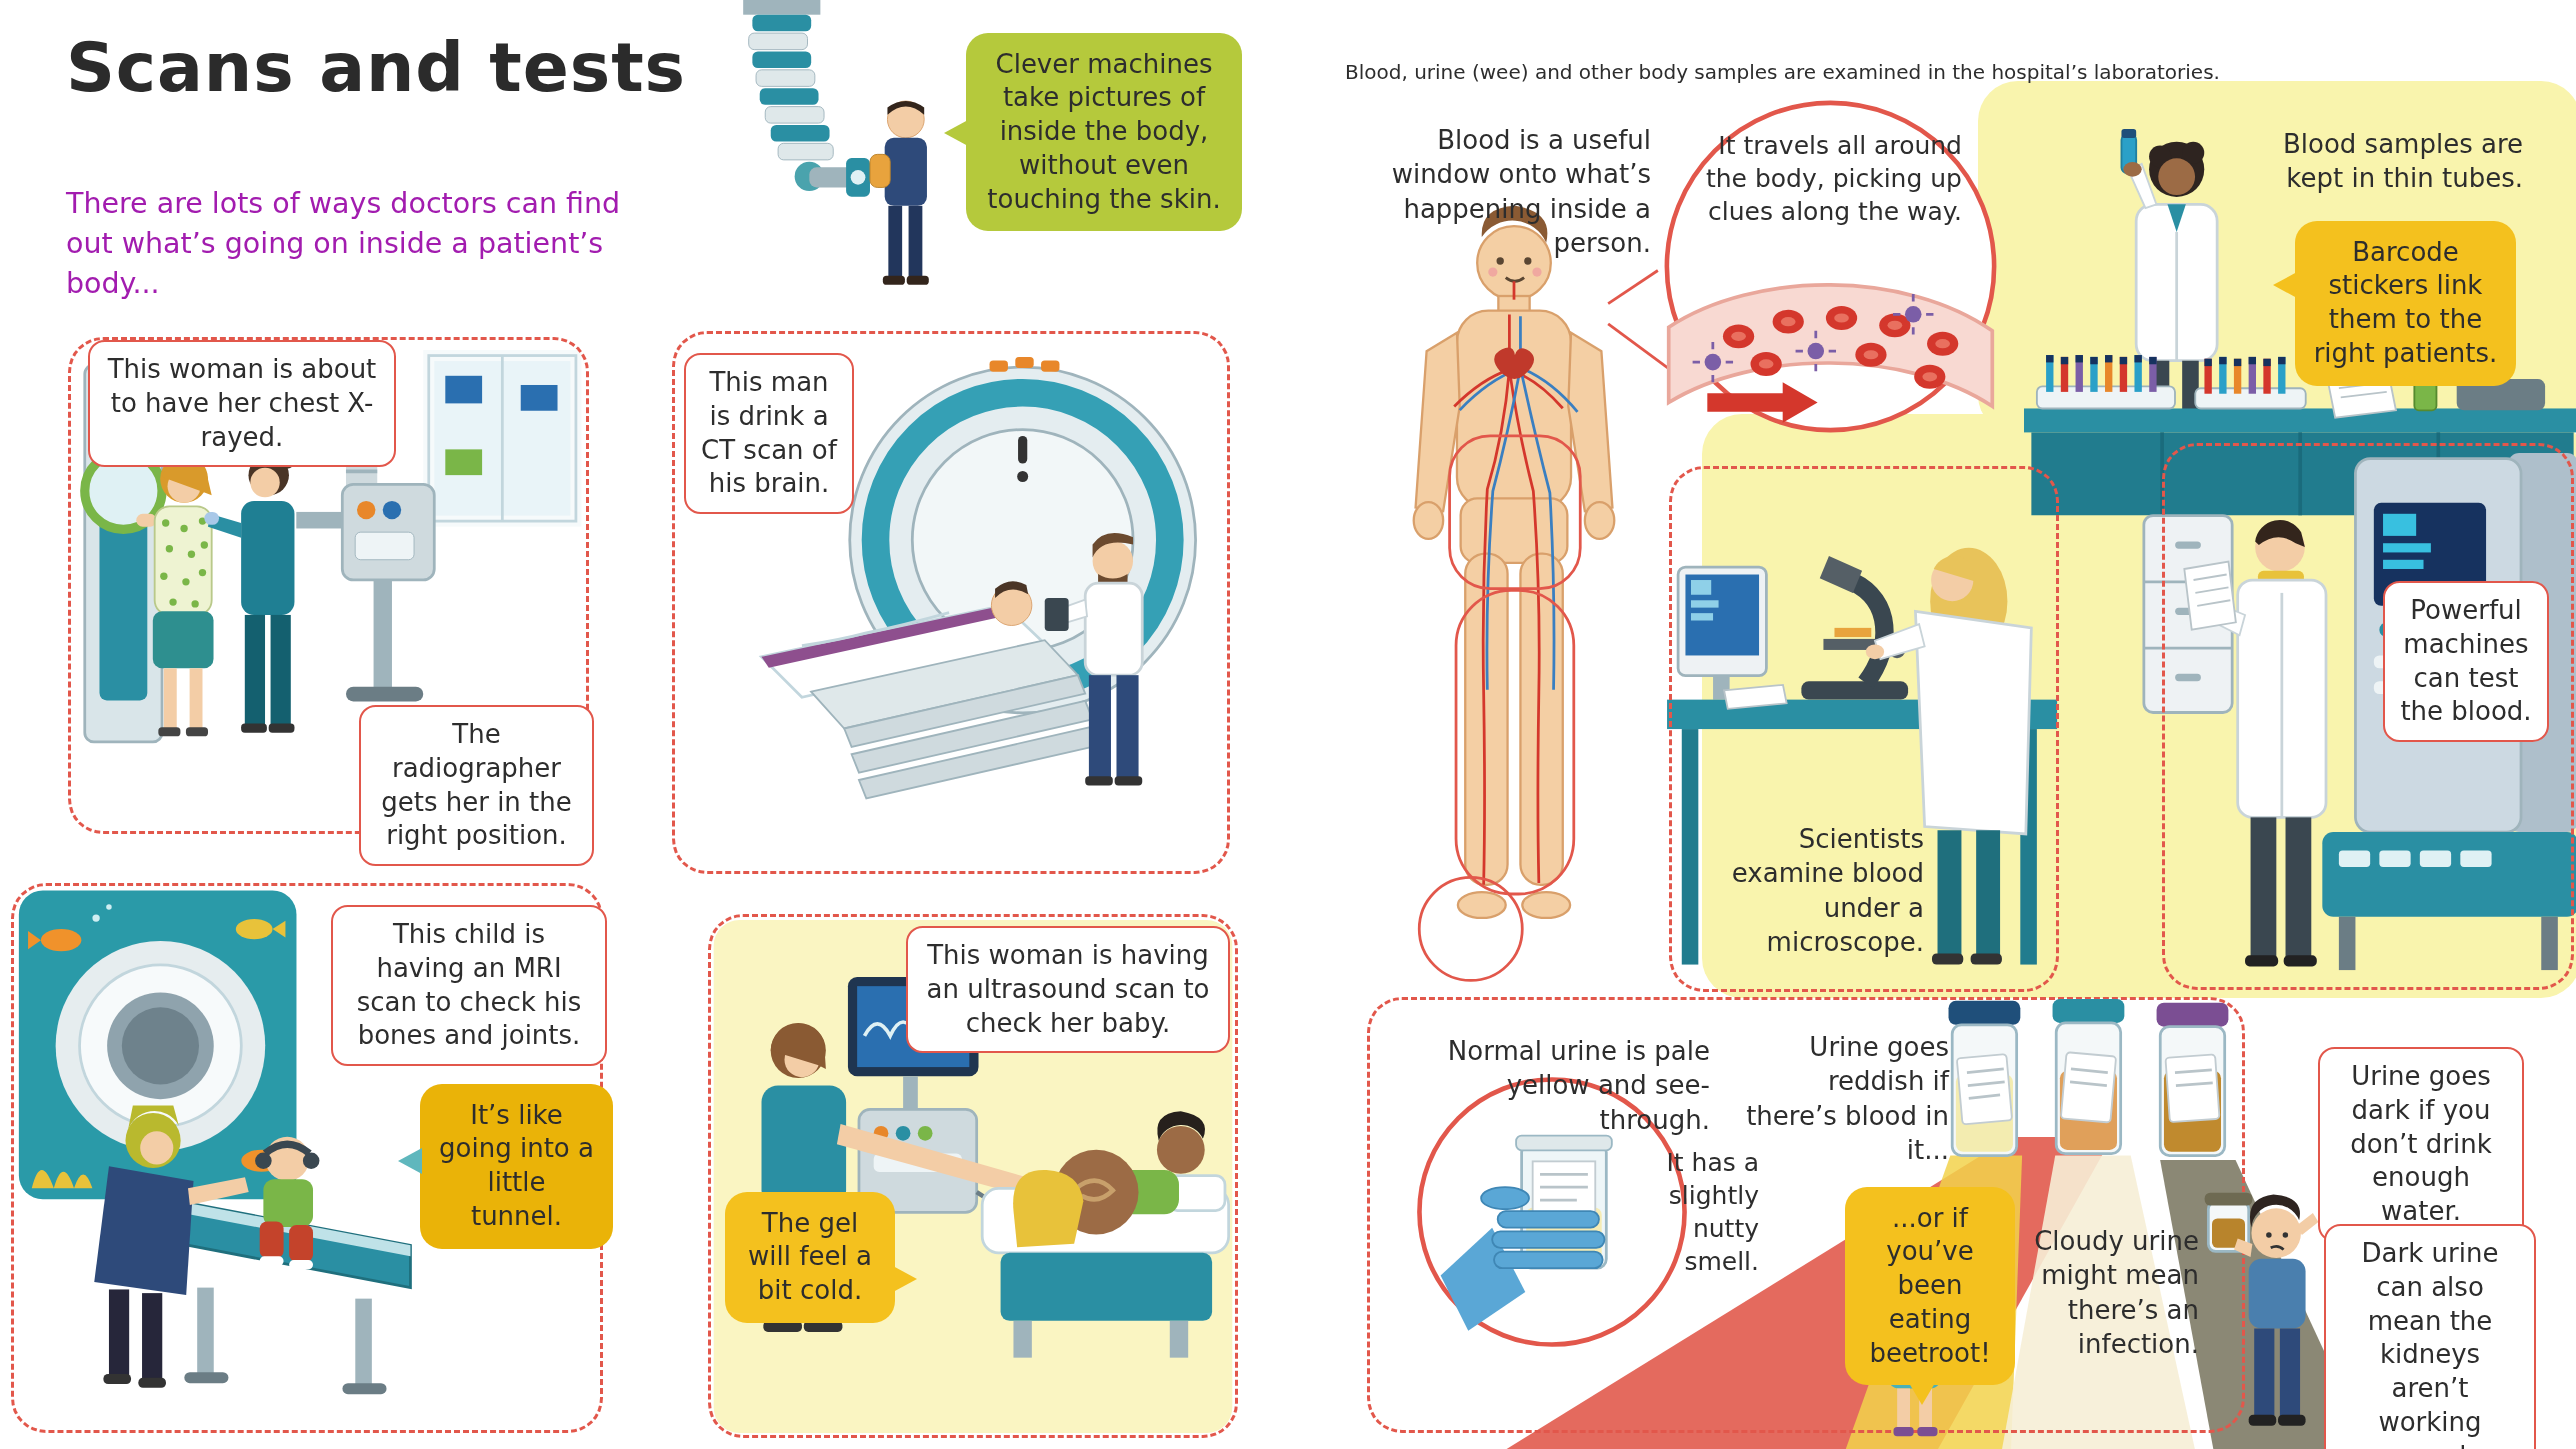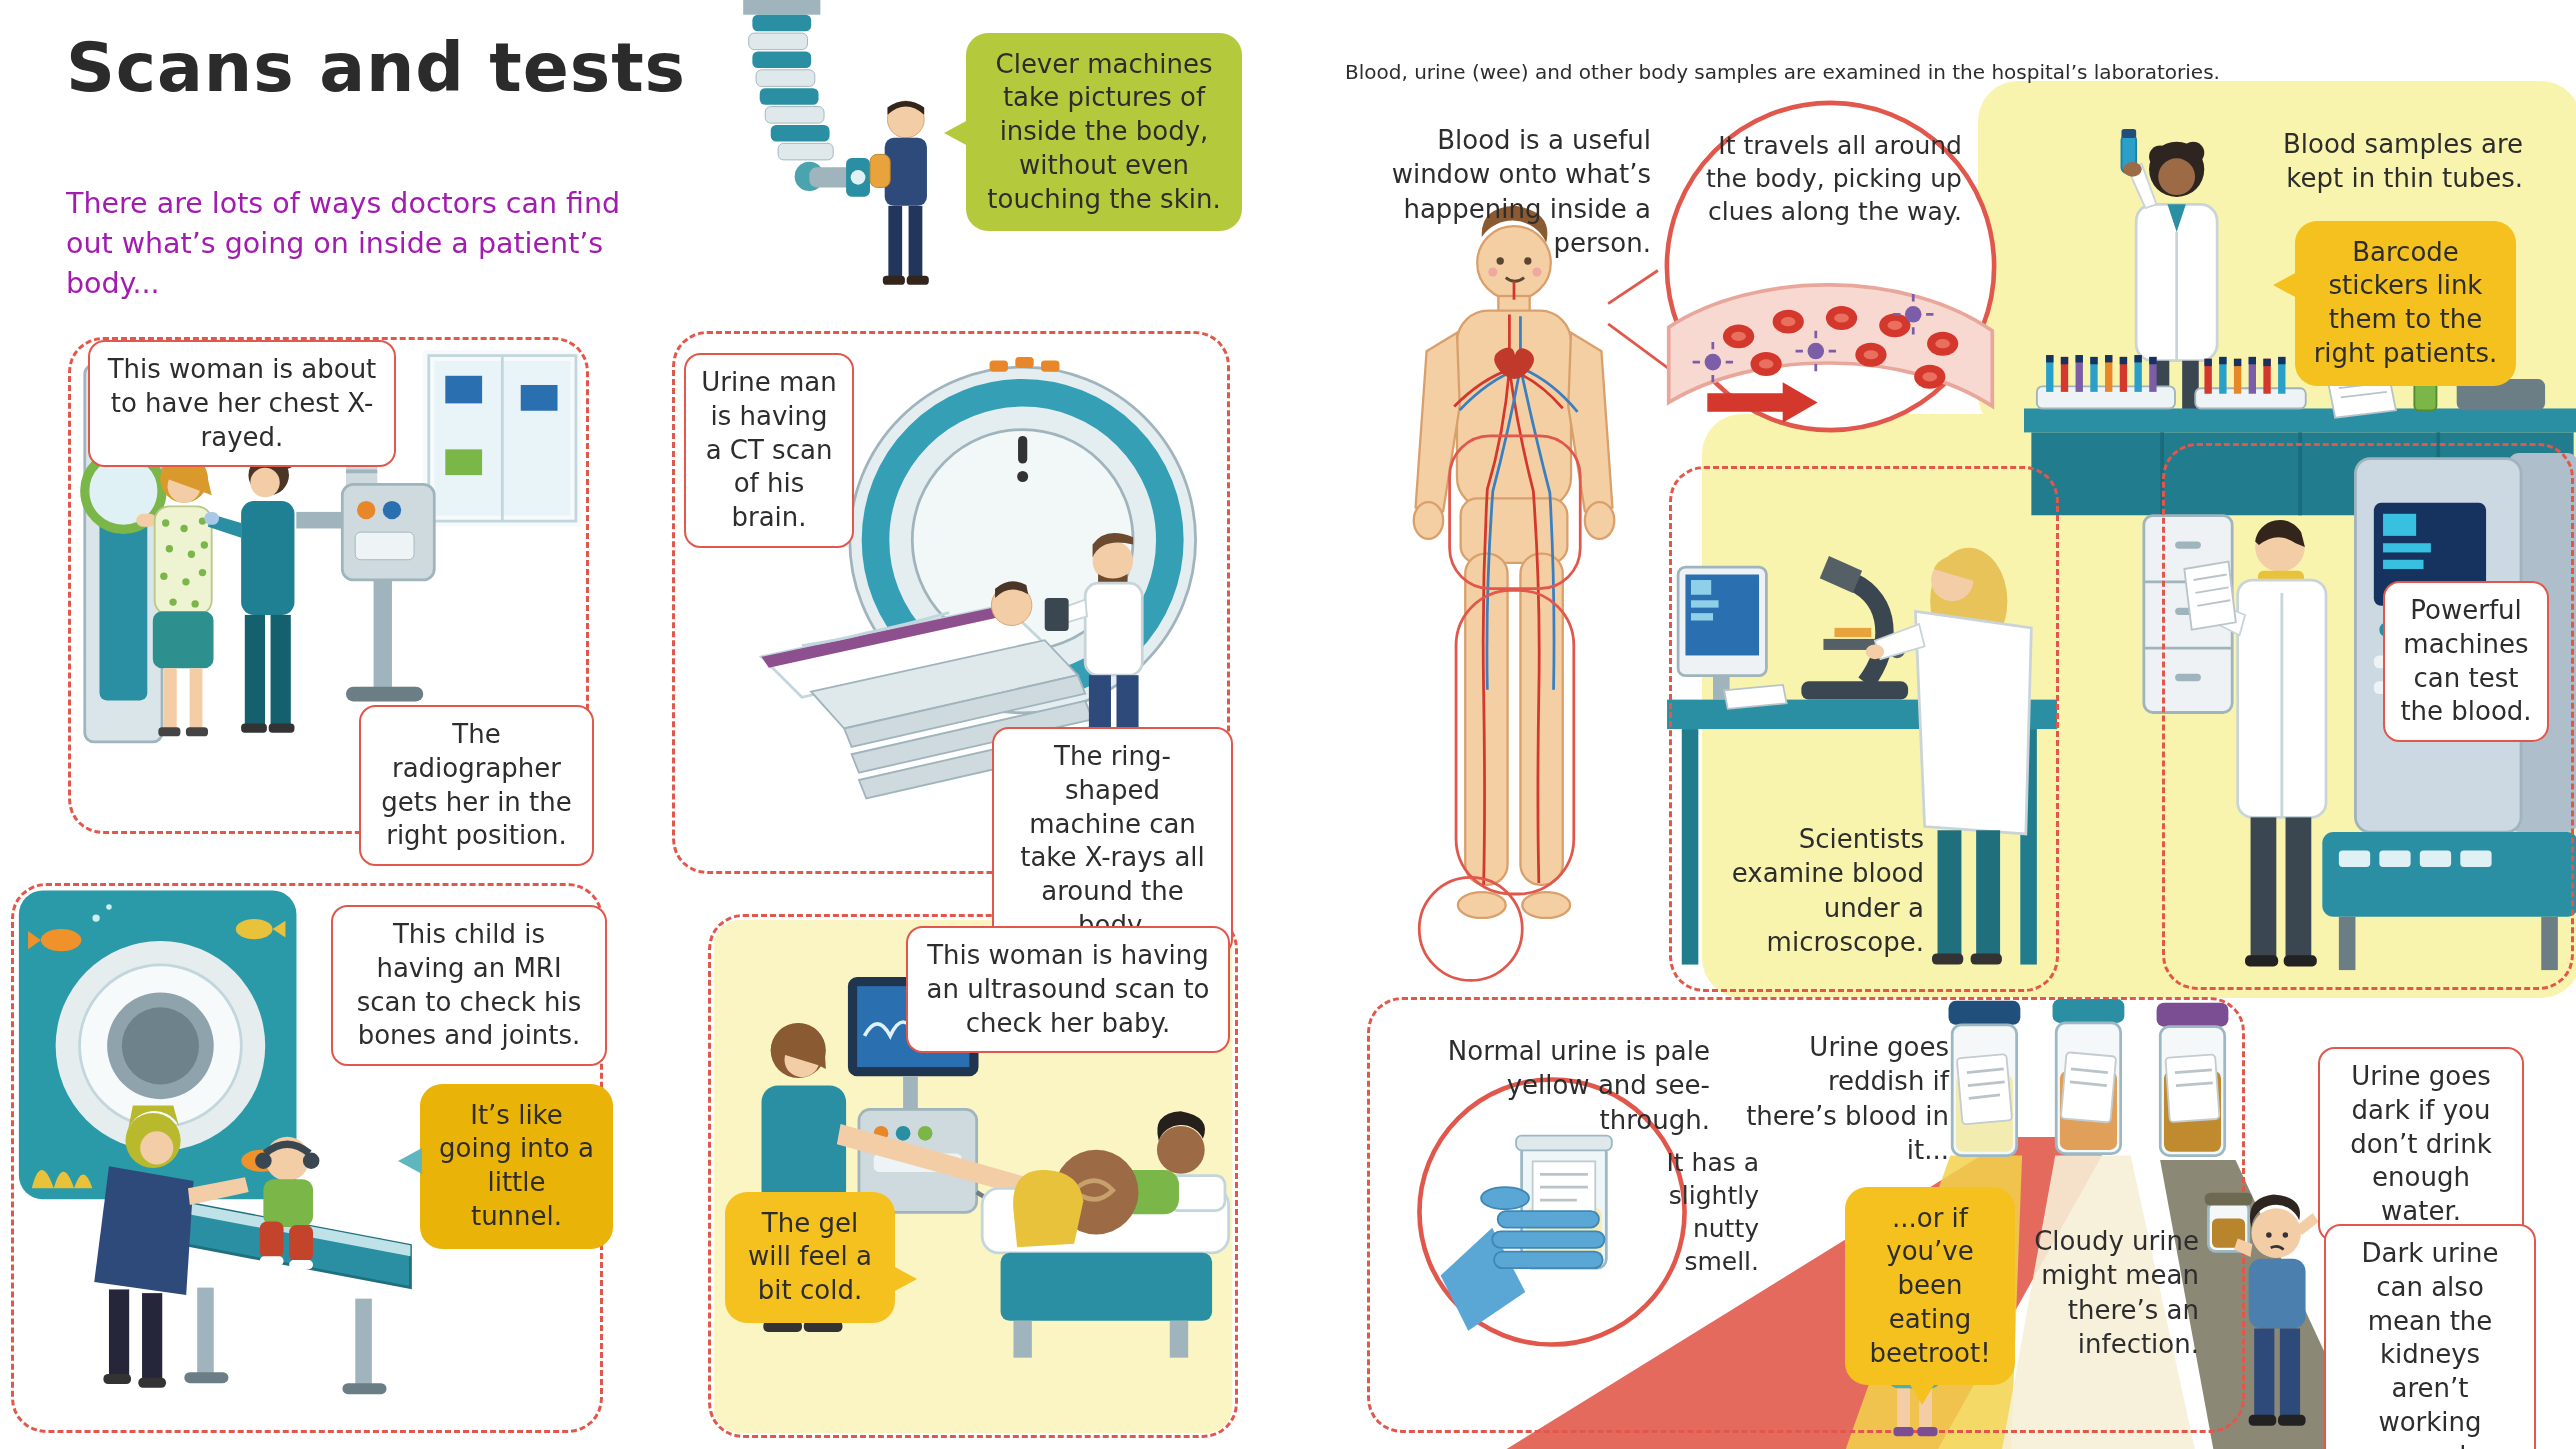--- a/index.html
+++ b/index.html
@@ -185,22 +185,21 @@
         <rect x="448" y="272" width="62" height="100" rx="14" fill="#fff" stroke="#c9d4d9" stroke-width="3"></rect>
         <polygon points="448,290 420,300 424,316 450,308" fill="#fff" stroke="#c9d4d9" stroke-width="2"></polygon>
         <rect x="404" y="288" width="26" height="36" rx="4" fill="#3a4750"></rect>
         <rect x="452" y="372" width="24" height="112" fill="#2e4a7a"></rect>
         <rect x="482" y="372" width="24" height="112" fill="#2e4a7a"></rect>
         <rect x="448" y="482" width="30" height="10" rx="4" fill="#333"></rect>
         <rect x="480" y="482" width="30" height="10" rx="4" fill="#333"></rect>
       </g>
     </svg>
   </div>
-  <div class="caption" style="left:684px;top:353px;width:170px;">Urine man is having a CT scan of his brain.</div>
-  <div class="caption" style="left:992px;top:727px;width:241px;">The ring-shaped machine can take X-rays all around the body.</div>
+  <div class="caption" style="left:684px;top:353px;width:170px;">This man is drink a CT scan of his brain.</div>
 
   <div class="dashed" style="left:11px;top:883px;width:592px;height:550px;"></div>
   <div class="scene" style="left:13px;top:885px;width:589px;height:546px;">
     <svg viewBox="0 0 640 594">
       <g>
         <rect x="6" y="6" width="302" height="336" rx="26" fill="#2a9aa8"></rect>
         <g>
           <ellipse cx="52" cy="60" rx="22" ry="12" fill="#f0922b"></ellipse>
             <polygon points="30,60 16,50 16,70" fill="#f0922b"></polygon>
           <ellipse cx="262" cy="48" rx="20" ry="11" fill="#e8c23a"></ellipse>

